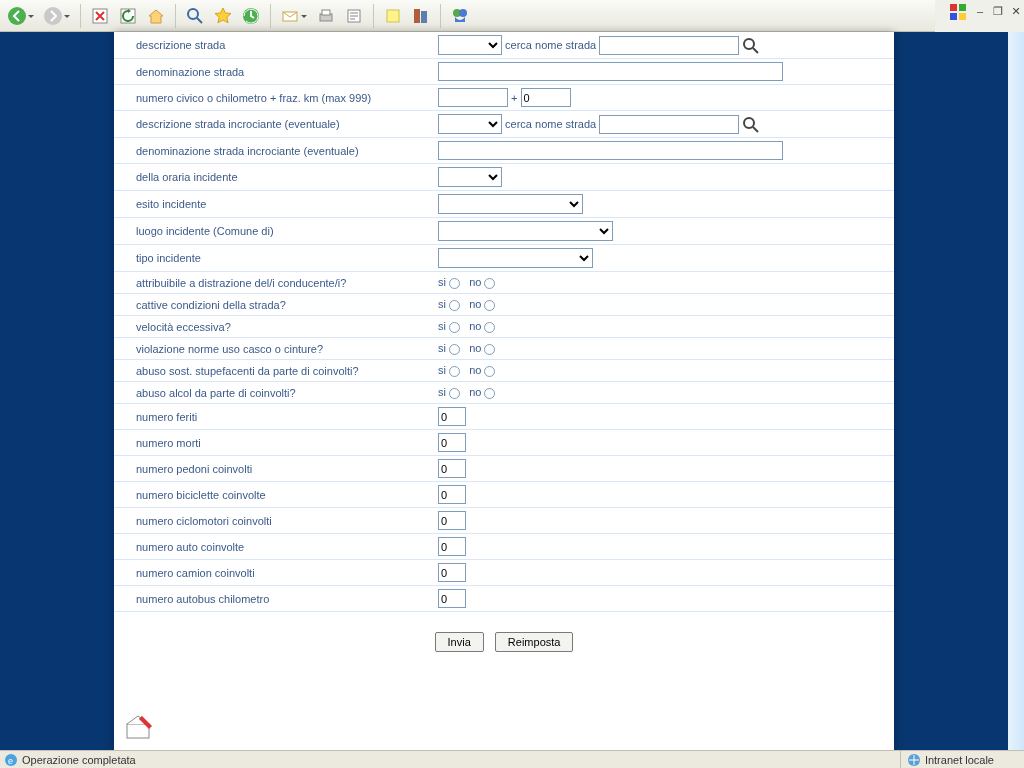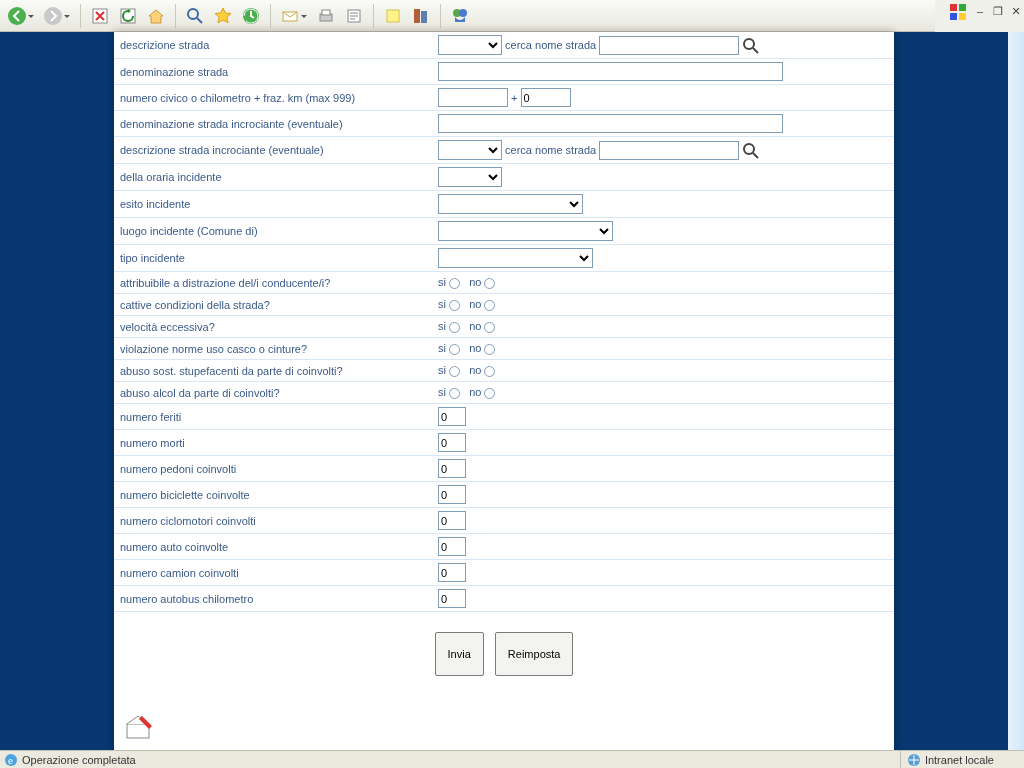--- a/index.html
+++ b/index.html
@@ -19,34 +19,34 @@
   .statusbar { position:absolute; bottom:0; left:0; right:0; height:18px; background:#eceade; border-top:1px solid #c0c0b4; display:flex; align-items:center; font-size:11px; color:#333; }
   .statusbar .sleft { display:flex; align-items:center; gap:4px; padding-left:4px; }
   .statusbar .sright { margin-left:auto; display:flex; align-items:center; gap:4px; padding-right:30px; border-left:1px solid #c0c0b4; height:100%; padding-left:6px;}
   
   .page { position:absolute; top:32px; left:0; right:16px; bottom:18px; background:#083670; }
   .sheet { margin:0 auto; width:780px; background:#fff; min-height:100%; position:relative; box-shadow:0 0 8px rgba(0,0,0,.3);}
   .form { padding:0 10px 20px 10px; }
   table.form { width:100%; border-collapse:collapse; }
   table.form tr { border-bottom:1px solid #d8e6f5; }
   table.form td { padding:3px 4px; vertical-align:middle; height:22px;}
-  table.form td.label { color:#3a5a8a; width:320px; padding-left:6px;}
+  table.form td.label { color:#3a5a8a; width:320px; padding-left:22px;}
   .blue { color:#3a5a8a; }
   input[type=text], select { border:1px solid #7f9db9; font-family:inherit; font-size:11px; height:19px; padding:0 2px; background:#fff;}
   select { height:20px; }
   .short { width:70px; }
   .tiny { width:50px; }
   .med { width:140px; }
   .long { width:345px; }
   .sel60 { width:64px; }
   .sel180 { width:175px; }
   .sel140 { width:145px; }
   .sel155 { width:155px; }
   .btns { text-align:center; padding:20px 0 10px 0; }
-  .btn { border:1px solid #7a7a7a; background:#f3f3f0; padding:15px 12px; font-family:inherit; font-size:11px; border-radius:2px; margin:0 4px; cursor:default;}
+  .btn { border:1px solid #7a7a7a; background:#f3f3f0; padding:3px 12px; font-family:inherit; font-size:11px; border-radius:2px; margin:0 4px; cursor:default;}
   .radio { display:inline-block; width:11px; height:11px; border:1px solid #7f9db9; border-radius:50%; vertical-align:middle; margin:0 3px 0 0; background:#fff;}
   .mag { display:inline-block; width:18px; height:18px; vertical-align:middle; }
   .cal { display:inline-block; width:16px; height:16px; vertical-align:middle; }
   .pencil { position:absolute; left:8px; bottom:8px; width:36px; height:30px; }
 </style>
 </head>
 <body>
 
 <div class="toolbar">
   <div class="tbtn drop">
@@ -176,36 +176,36 @@
       </tr>
       <tr>
         <td class="label">numero civico o chilometro + fraz. km (max 999)</td>
         <td>
           <input type="text" class="short" style="">
           <span class="blue"> + </span>
           <input type="text" class="tiny" value="0" style="">
         </td>
       </tr>
       <tr>
-        <td class="label">denominazione strada incrociante (eventuale)</td>
-        <td><input type="text" class="long" style=""></td>
-      </tr>
-      <tr>
         <td class="label">descrizione strada incrociante (eventuale)</td>
         <td>
           <select class="sel60"></select>
           <span class="blue">cerca nome strada</span>
           <input type="text" class="med" style="">
           <span class="mag"><svg viewBox="0 0 18 18">
                   <circle cx="7" cy="7" r="5" fill="none" stroke="#444" stroke-width="2"></circle>
                   <path d="M11 11l5 5" stroke="#444" stroke-width="2"></path>
                 </svg></span>
         </td>
       </tr>
       <tr>
+        <td class="label">denominazione strada incrociante (eventuale)</td>
+        <td><input type="text" class="long" style=""></td>
+      </tr>
+      <tr>
         <td class="label">della oraria incidente</td>
         <td><select class="sel60"></select></td>
       </tr>
       <tr>
         <td class="label">esito incidente</td>
         <td><select class="sel140"></select></td>
       </tr>
       <tr>
         <td class="label">luogo incidente (Comune di)</td>
         <td><select class="sel180"></select></td>

